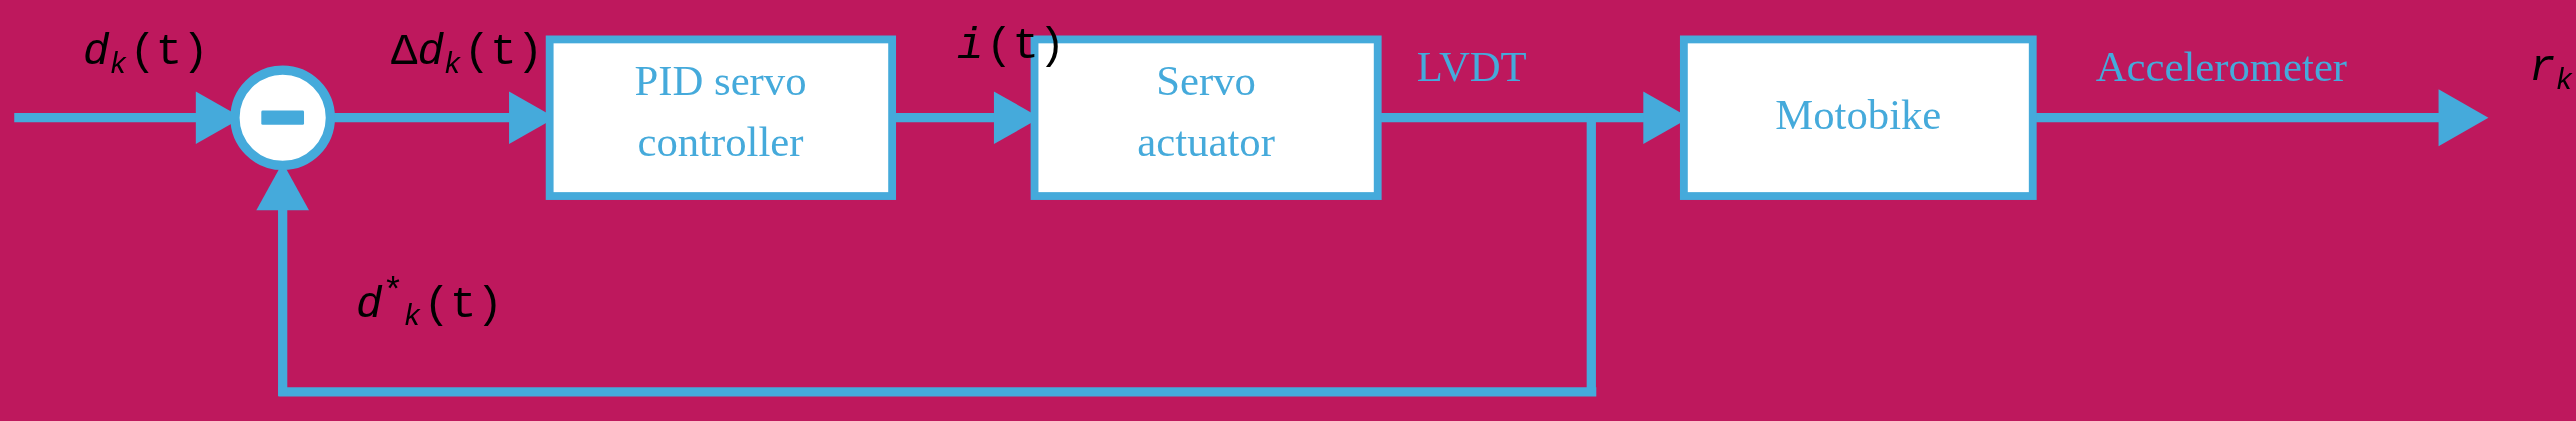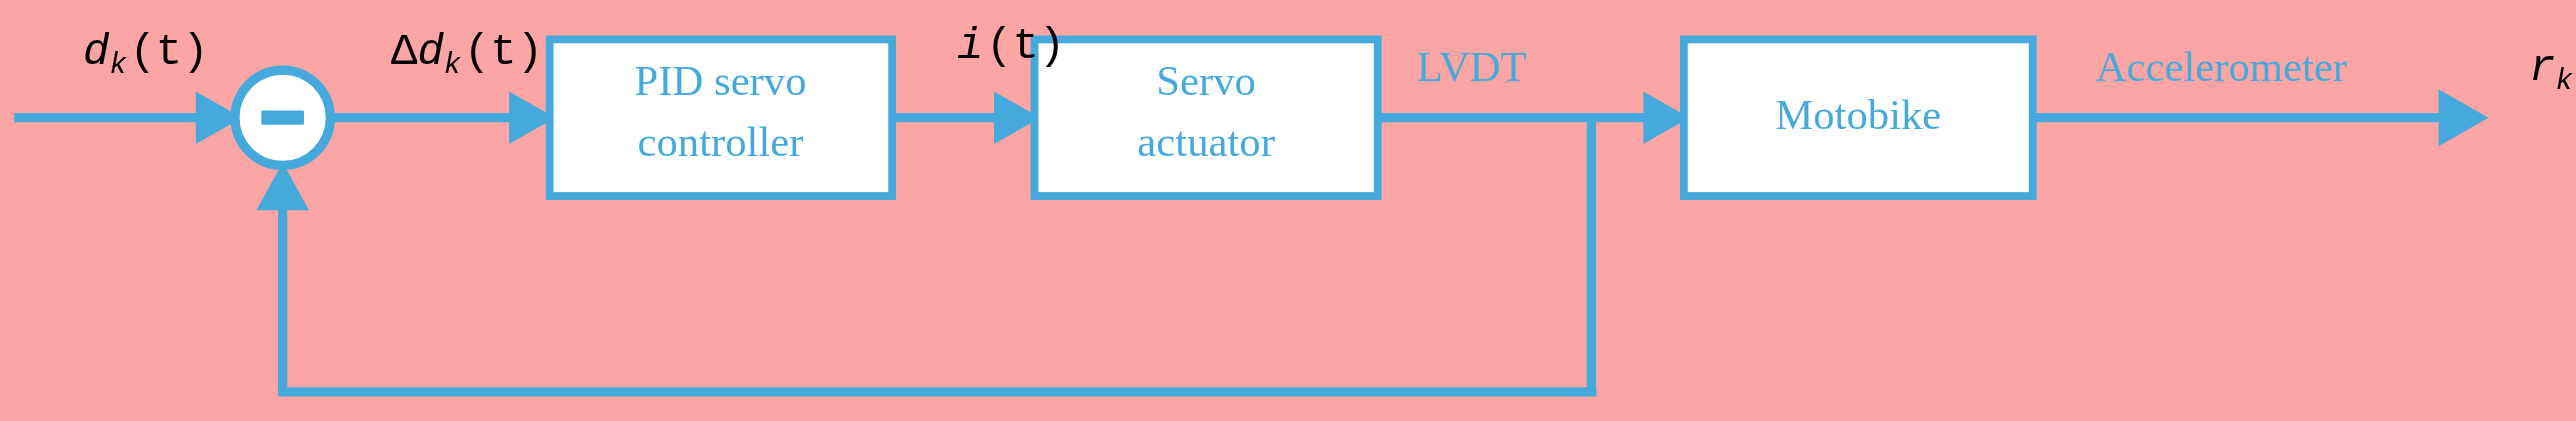--- a/index.html
+++ b/index.html
@@ -10,21 +10,21 @@
   body {
     width: 2576px;
     height: 422px;
     overflow: hidden;
     font-family: "Liberation Serif", serif;
   }
   #diagram-root {
     position: relative;
     width: 2576px;
     height: 422px;
-    background: #fca5a5;
+    background: #be185d;
   }
   svg.diagram-canvas {
     position: absolute;
     top: 0;
     left: 0;
     width: 2576px;
     height: 422px;
   }
   .wire { stroke: #45aadb; stroke-width: 13; fill: none; stroke-linecap: butt; }
   .arrowhead { fill: #45aadb; }
@@ -120,19 +120,22 @@
   </div>
 
   <div class="math" style="left:347px; top:30px;">
     <span class="upright">Δ</span><span>d</span><span class="sub">k</span><span class="paren">(t)</span>
   </div>
 
   <div class="math" style="left:913px; top:24px;">
     <span>i</span><span class="paren">(t)</span>
   </div>
 
+  <div class="math" style="left:312px; top:276px;">
+    <span>d</span><span class="sup-star">*</span><span class="sub">k</span><span class="paren">(t)</span>
+  </div>
 
   <div class="math" style="left:2485px; top:46px;">
     <span>r</span><span class="sub">k</span><span class="paren">(t)</span>
   </div>
 
 </div>
 
 
 </body></html>

